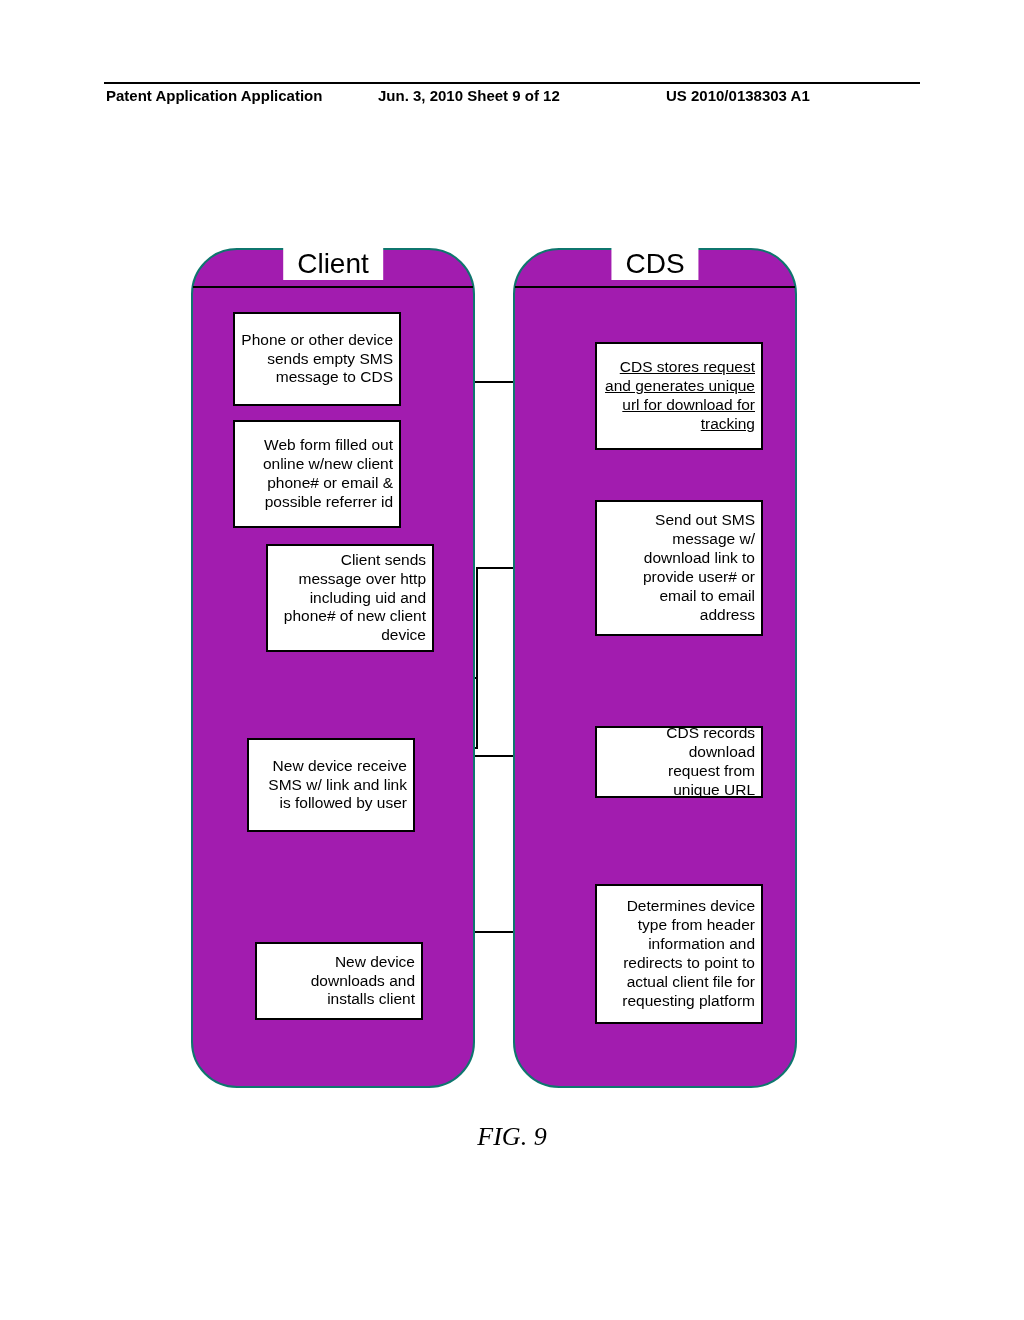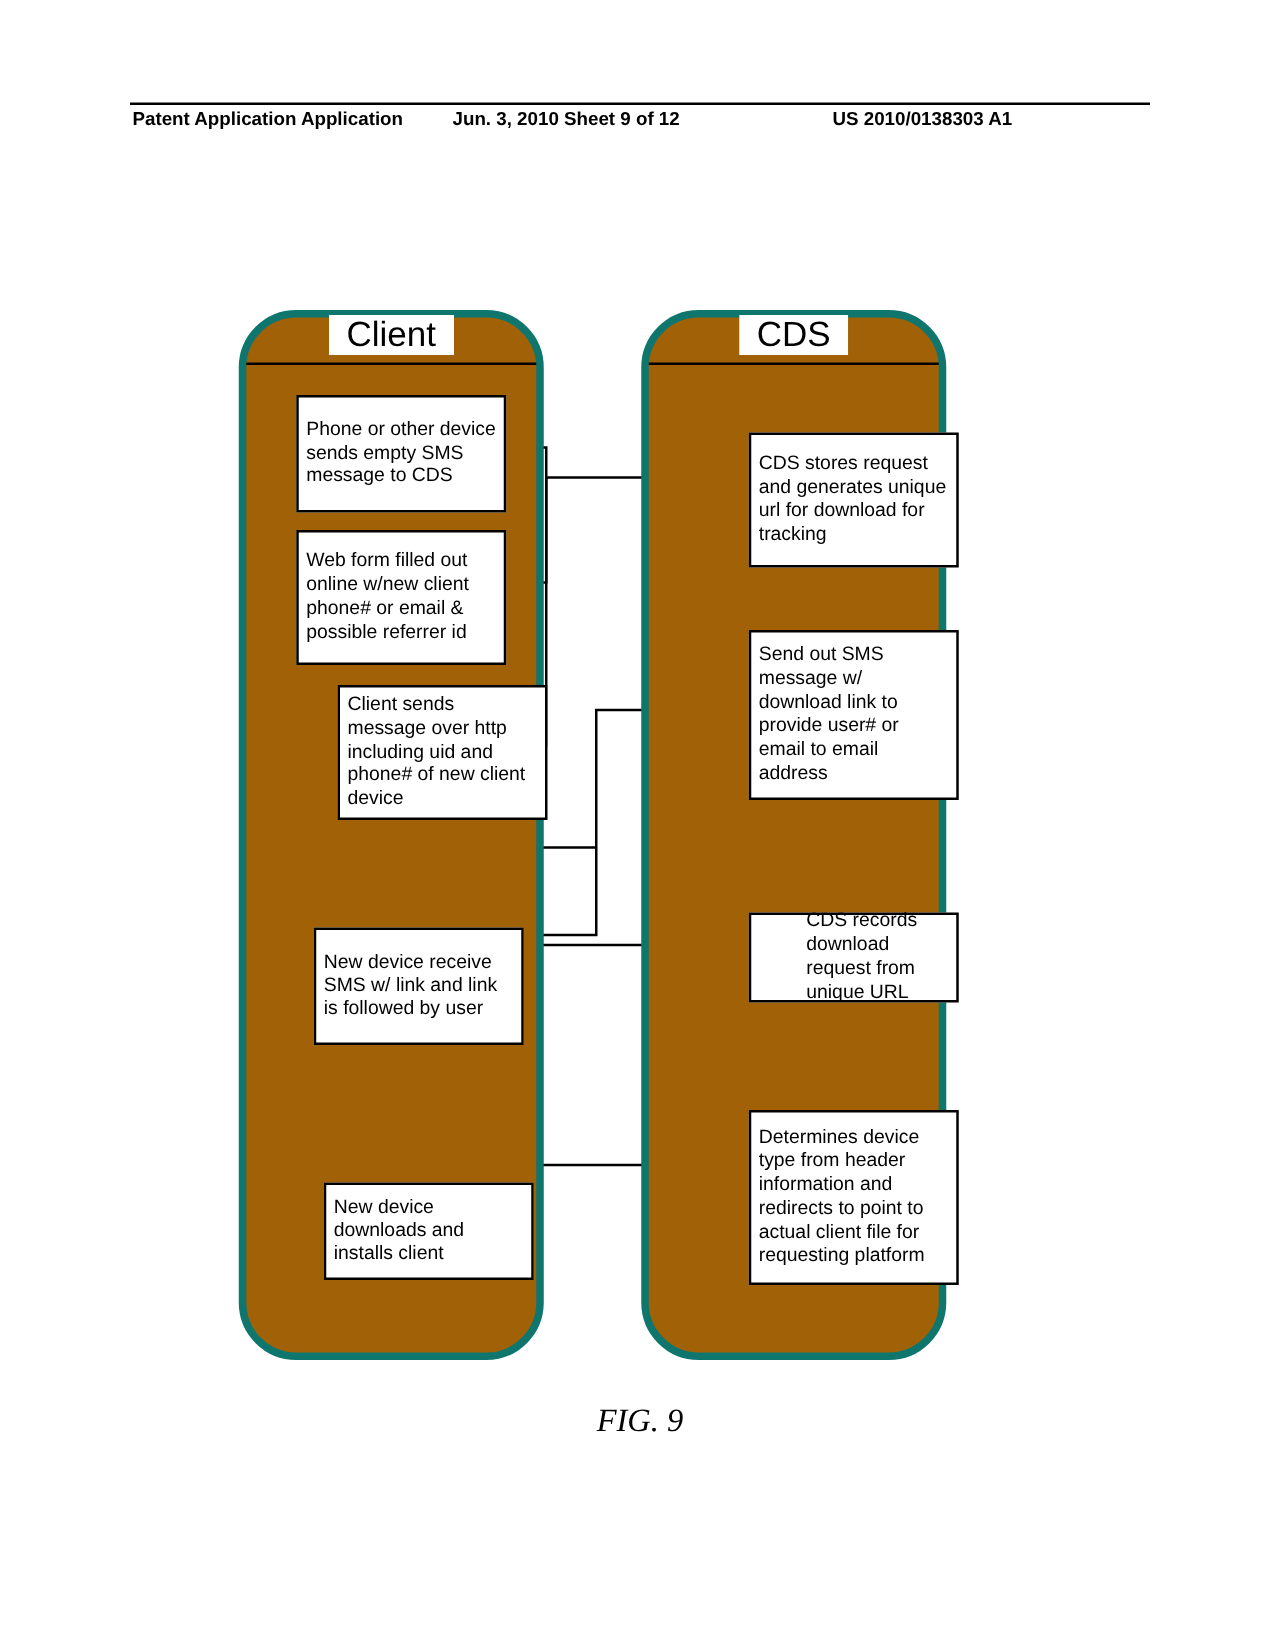--- a/index.html
+++ b/index.html
@@ -17,37 +17,37 @@
     top: 82px;
     border-bottom: 2px solid #000;
   }
   .hdr-text {
     position: absolute;
     top: 87px;
     font-size: 15px;
     font-weight: bold;
   }
   .hdr-left { left: 106px; }
-  .hdr-center { left: 362px; text-align: right; }
+  .hdr-center { left: 378px; text-align: right; }
   .hdr-right { left: 666px; }
   .stage {
     position: absolute;
     left: 191px;
     top: 248px;
     width: 630px;
     height: 840px;
   }
   .column {
     position: absolute;
     top: 0;
-    width: 244px;
+    width: 284px;
     height: 840px;
-    border: 6px solid #0f766e;
+    border: 2px solid #0f766e;
     border-radius: 46px;
-    background: #a16207;
+    background: #a21caf;
   }
   .col-left { left: 0; }
   .col-right { left: 322px; }
   .col-title-wrap {
     position: absolute;
     top: -2px;
     left: 50%;
     transform: translateX(-50%);
     background: #fff;
     padding: 0 14px;
@@ -61,34 +61,34 @@
     left: 0;
     right: 0;
     border-bottom: 2px solid #000;
   }
   .box {
     position: absolute;
     border: 2px solid #000;
     background: #fff;
     font-size: 15.5px;
     line-height: 1.22;
-    text-align: left;
+    text-align: right;
     display: flex;
     align-items: center;
     justify-content: center;
     padding: 5px 6px;
   }
   
   .b1 { left: 40px; top: 62px;  width: 168px; height: 94px; }
   .b2 { left: 40px; top: 170px; width: 168px; height: 108px; }
   .b3 { left: 40px; top: 294px; width: 168px; height: 108px; margin-left: 33px; }
   .b4 { left: 54px; top: 488px; width: 168px; height: 94px; }
   .b5 { left: 62px; top: 648px; width: 168px; height: 78px; margin-top: 44px; }
   
-  .c1 { left: 80px; top: 92px;  width: 168px; height: 108px; }
+  .c1 { left: 80px; top: 92px;  width: 168px; height: 108px; text-decoration: underline; }
   .c2 { left: 80px; top: 250px; width: 168px; height: 136px; }
   .c3 { left: 80px; top: 476px; width: 168px; height: 72px; padding-left: 44px; }
   .c4 { left: 80px; top: 634px; width: 168px; height: 140px; }
   
   svg.wires {
     position: absolute;
     left: 0; top: 0;
     width: 630px;
     height: 840px;
     pointer-events: none;

